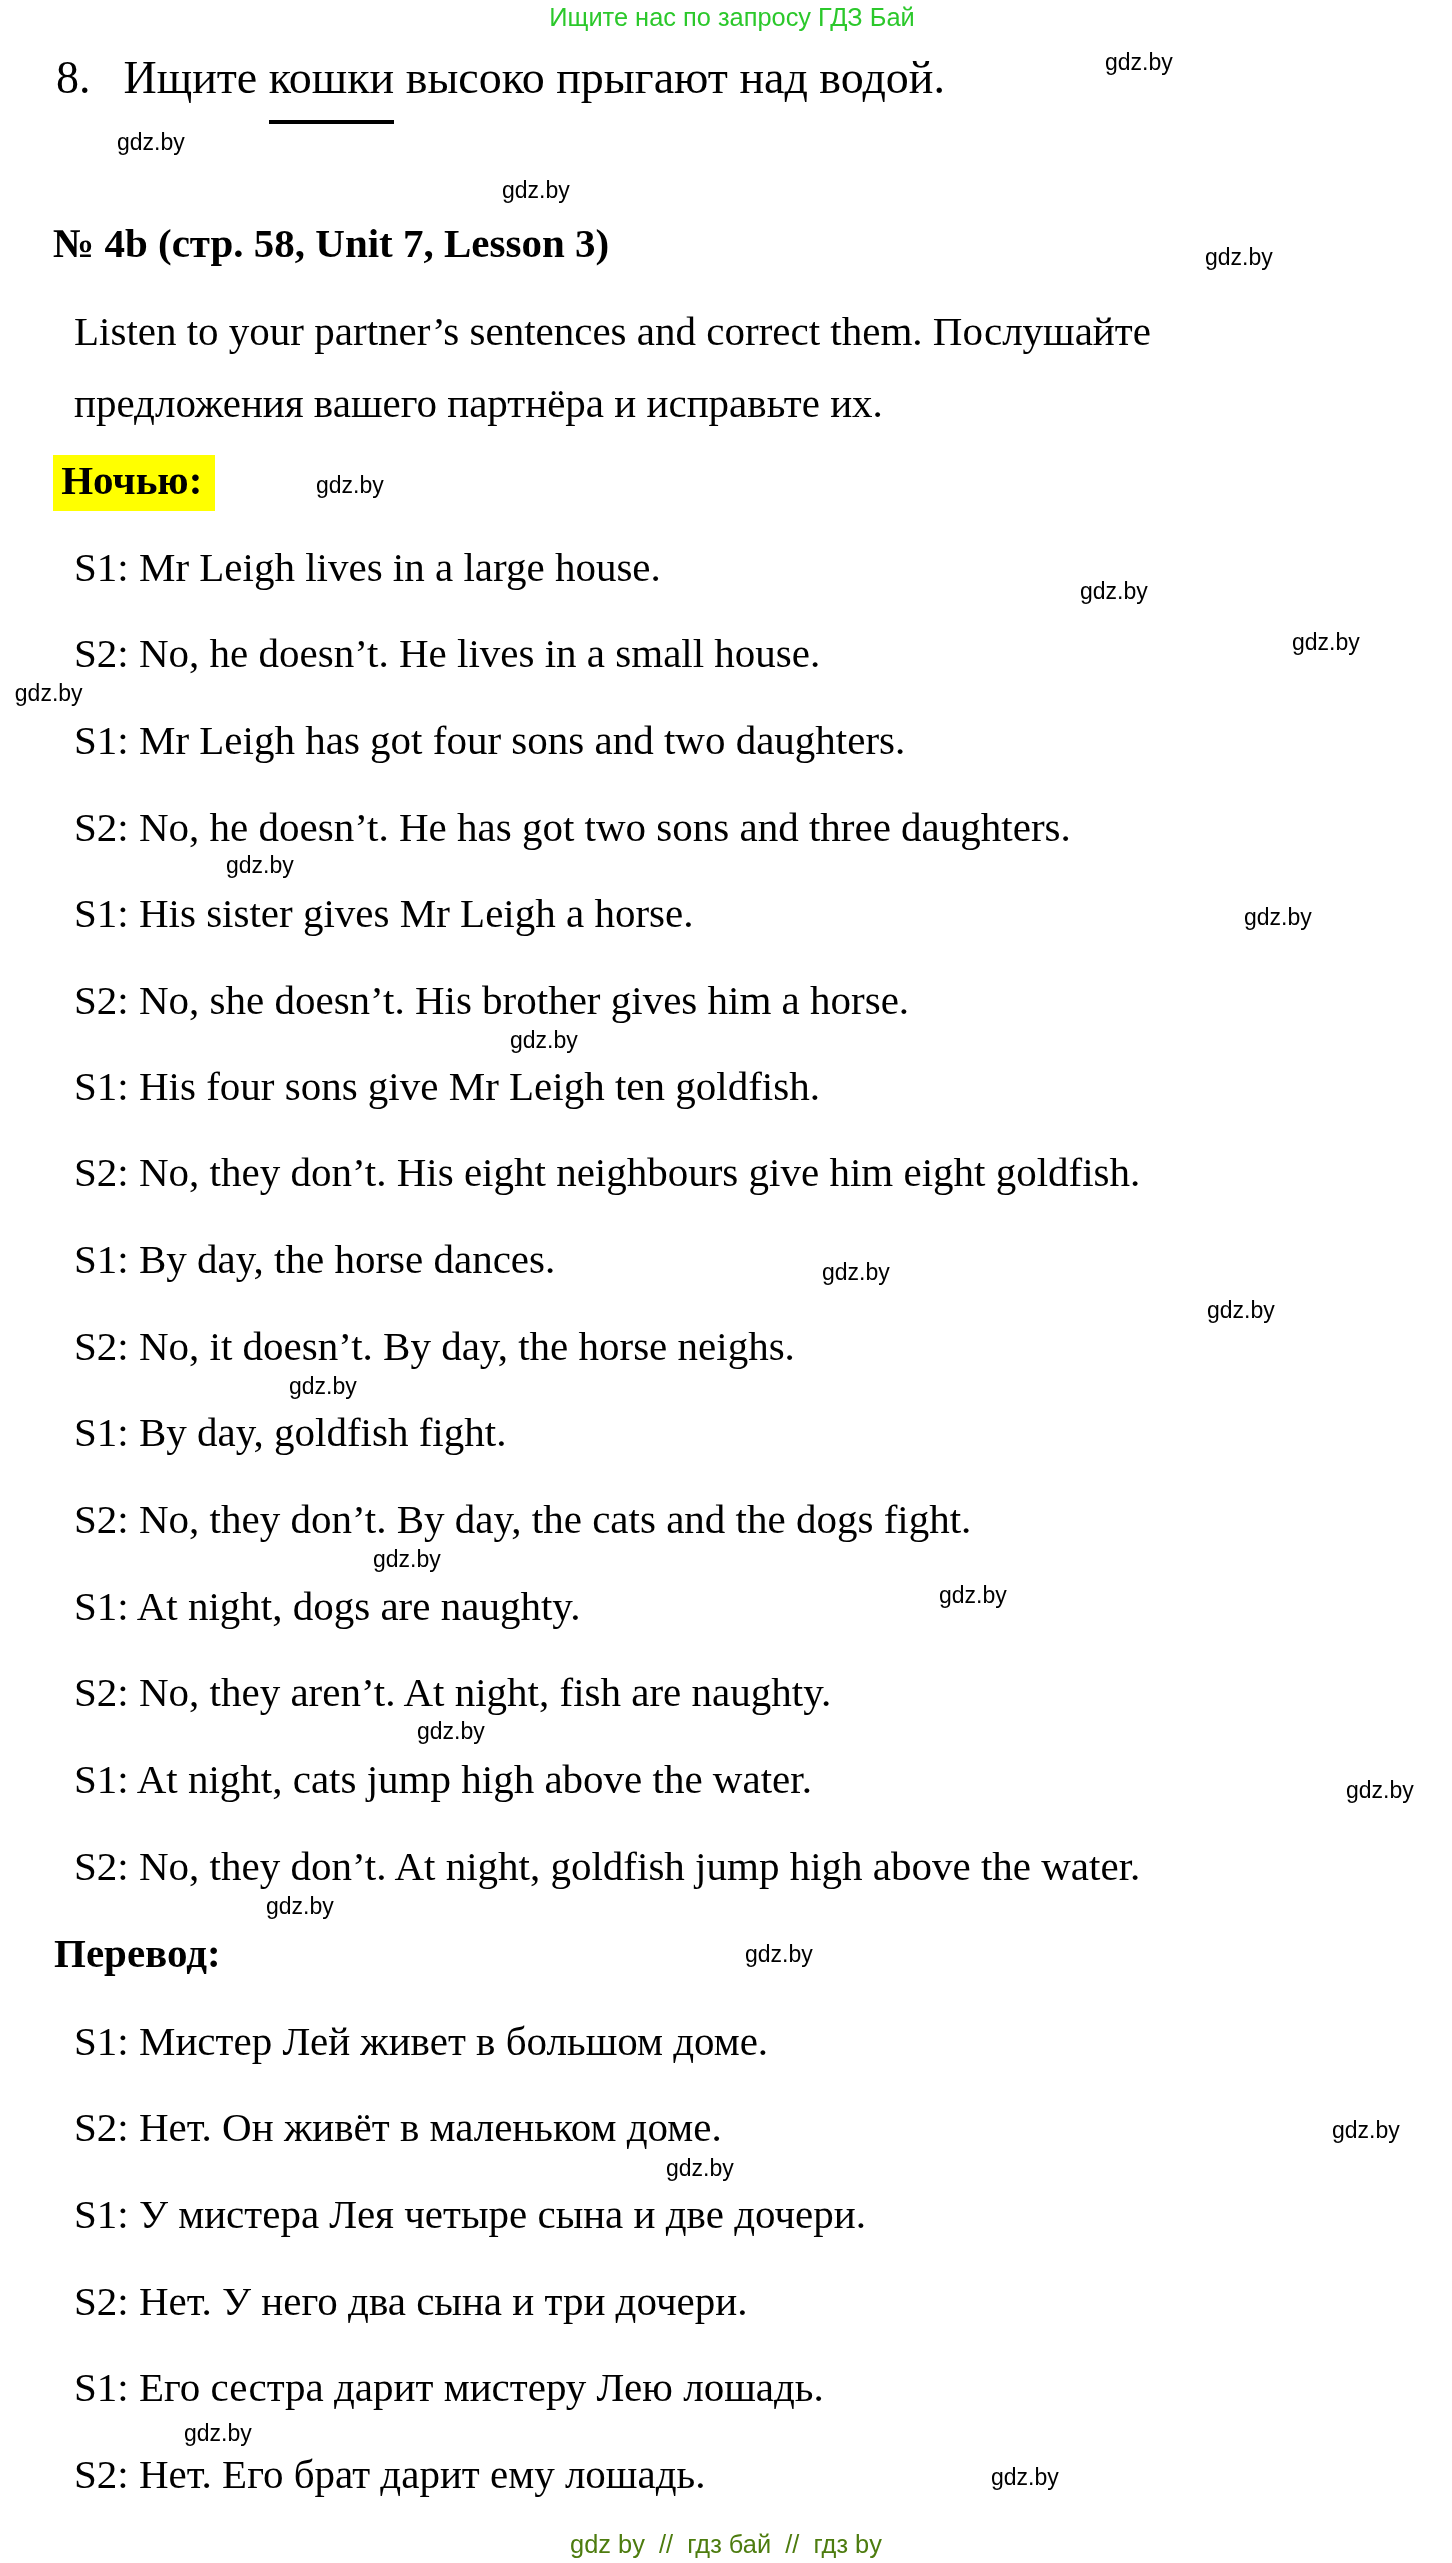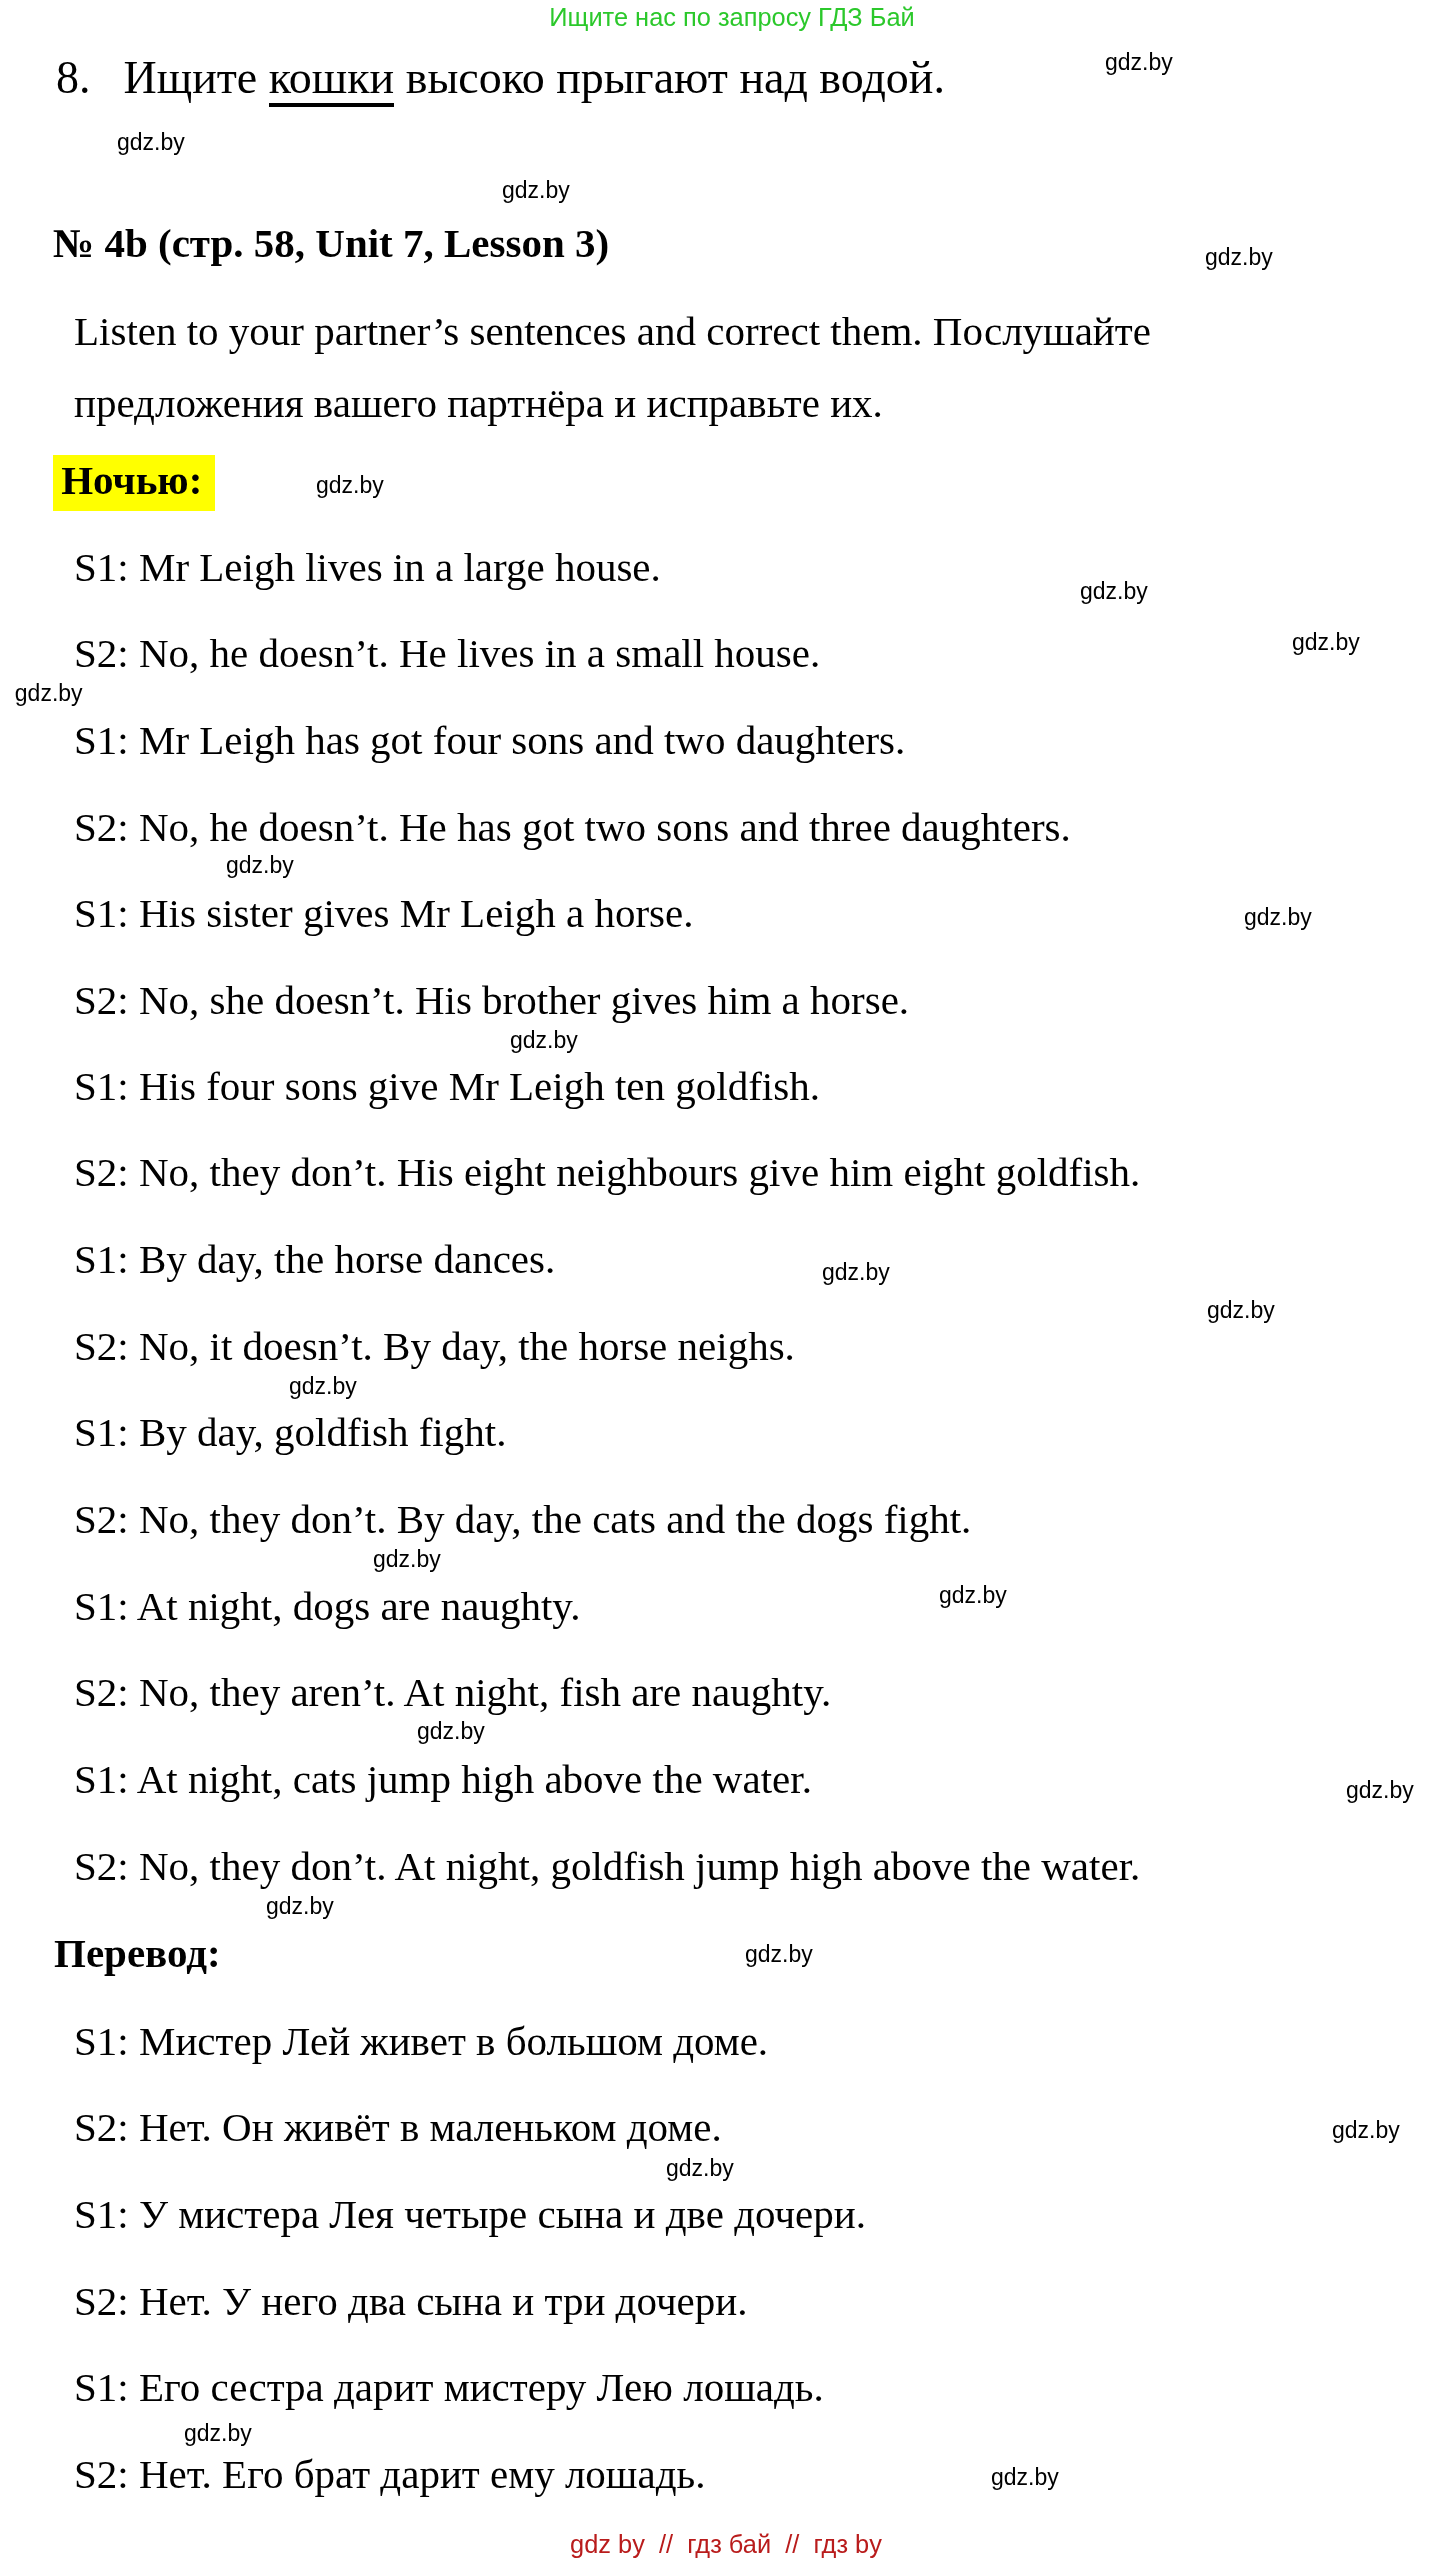--- a/index.html
+++ b/index.html
@@ -24,21 +24,21 @@
   .exline {
     position: absolute;
     top: 52px; left: 56px;
     font-size: 46px;
     line-height: 1.15;
     white-space: nowrap;
   }
   .exline .num { margin-right: 33px; }
   .exline .uword {
     border-bottom: 4.9px solid #000;
-    padding-bottom: 0;
+    padding-bottom: 17px;
   }
   .heading {
     position: absolute;
     left: 53px;
     font-size: 41px;
     font-weight: bold;
     line-height: 1;
     white-space: nowrap;
   }
   .bodyline {
@@ -66,21 +66,21 @@
     color: #000000;
     line-height: 1;
     white-space: nowrap;
   }
   .footer {
     position: absolute;
     top: 2530px; left: 0; right: 0;
     text-align: center;
     font-family: "Liberation Sans", sans-serif;
     font-size: 25.4px;
-    color: #b91c1c;
+    color: #4d7c0f;
     white-space: pre;
   }
 </style>
 </head>
 <body>
 
 <div class="page">
 
   <div class="promo">Ищите нас по запросу ГДЗ Бай</div>
 

